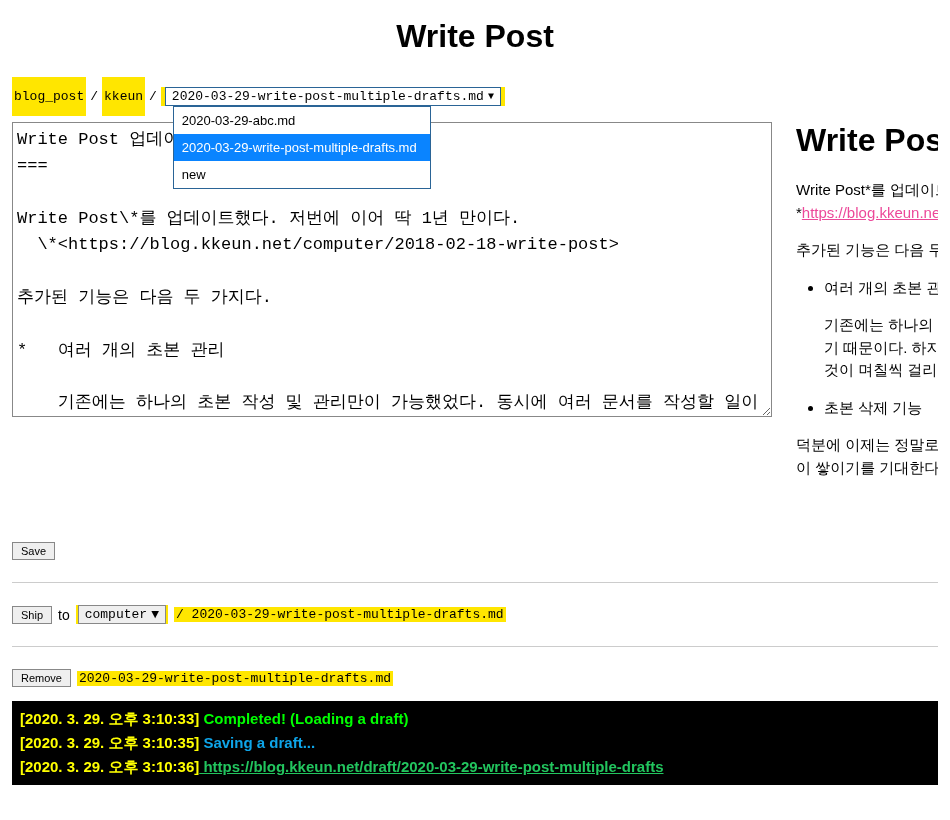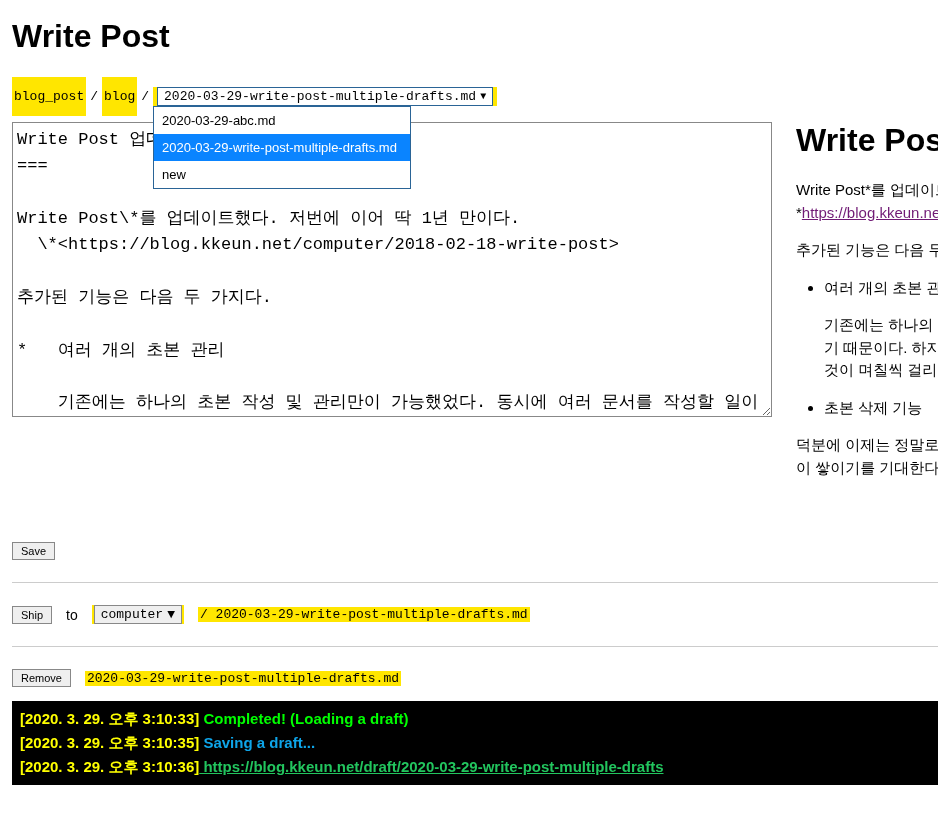--- a/index.html
+++ b/index.html
@@ -4,21 +4,21 @@
   <style>
     * { box-sizing: border-box; }
     body {
       font-family: Arial, sans-serif;
       margin: 0;
       padding: 12px;
       width: 950px;
       background: #fff;
       overflow: hidden;
     }
-    h1 { font-size: 32px; font-weight: bold; margin: 6px 0 22px 0; }
+    h1 { font-size: 32px; font-weight: bold; margin: 6px 0 22px 0; text-align: center; }
     .breadcrumb {
       font-family: "Courier New", monospace;
       font-size: 13px;
       display: flex;
       align-items: center;
       gap: 4px;
       margin-bottom: 6px;
     }
     .breadcrumb .hl { background: #ffe600; padding: 12px 2px; }
     .dropdown-wrap {
@@ -35,21 +35,21 @@
       padding: 1px 6px;
       cursor: pointer;
       display: inline-flex;
       align-items: center;
       gap: 4px;
     }
     .dropdown-trigger .caret { font-size: 10px; }
     .dropdown-menu {
       position: absolute;
       top: 100%;
-      left: 0;
+      left: 12px;
       min-width: 258px;
       background: #fff;
       border: 1px solid #2a6496;
       z-index: 100;
       font-family: Arial, sans-serif;
       font-size: 13px;
     }
     .dropdown-menu .item { padding: 6px 8px; cursor: pointer; }
     .dropdown-menu .item.active { background: #0a84ff; color: #fff; }
     .two-col { display: flex; gap: 24px; }
@@ -60,33 +60,33 @@
       height: 295px;
       font-family: "Courier New", monospace;
       font-size: 17px;
       line-height: 1.55;
       padding: 4px;
       resize: both;
       border: 1px solid #888;
     }
     .preview-col h1 { font-size: 32px; margin: 0 0 20px 0; }
     .preview-col p, .preview-col li { font-size: 15px; line-height: 1.5; }
-    .preview-col a { color: #701a75; }
+    .preview-col a { color: #ec4899; }
     .preview-col ul { padding-left: 28px; margin: 10px 0; }
     .preview-col li { margin-bottom: 14px; }
     .preview-col .sub { margin-left: 0; }
     .btn {
       font-family: Arial, sans-serif;
       font-size: 11px;
       padding: 2px 8px;
       border: 1px solid #888;
       background: #efefef;
       cursor: pointer;
     }
-    .row { margin: 14px 0; font-size: 14px; display: flex; align-items: center; gap: 14px; font-family: Arial, sans-serif; }
+    .row { margin: 14px 0; font-size: 14px; display: flex; align-items: center; gap: 6px; font-family: Arial, sans-serif; }
     .hl-pill { background: #ffe600; padding: 0 2px; display: inline-flex; align-items: center; font-family: "Courier New", monospace; font-size: 13px; }
     .select-box {
       border: 1px solid #888;
       background: #efefef;
       font-family: "Courier New", monospace;
       font-size: 13px;
       padding: 1px 6px;
       display: inline-flex;
       align-items: center;
       gap: 4px;
@@ -109,21 +109,21 @@
     .save-area { margin-top: 120px; }
   </style>
 </head>
 <body>
 
 <h1>Write Post</h1>
 
 <div class="breadcrumb">
   <span class="hl">blog_post</span>
   <span>/</span>
-  <span class="hl">blog</span>
+  <span class="hl">kkeun</span>
   <span>/</span>
   <span class="dropdown-wrap">
     <span class="dropdown-trigger">
       <span>2020-03-29-write-post-multiple-drafts.md</span>
       <span class="caret">▼</span>
     </span>
     <div class="dropdown-menu" id="dropdown-menu">
         <div class="item">2020-03-29-abc.md</div>
         <div class="item active">2020-03-29-write-post-multiple-drafts.md</div>
         <div class="item">new</div>

